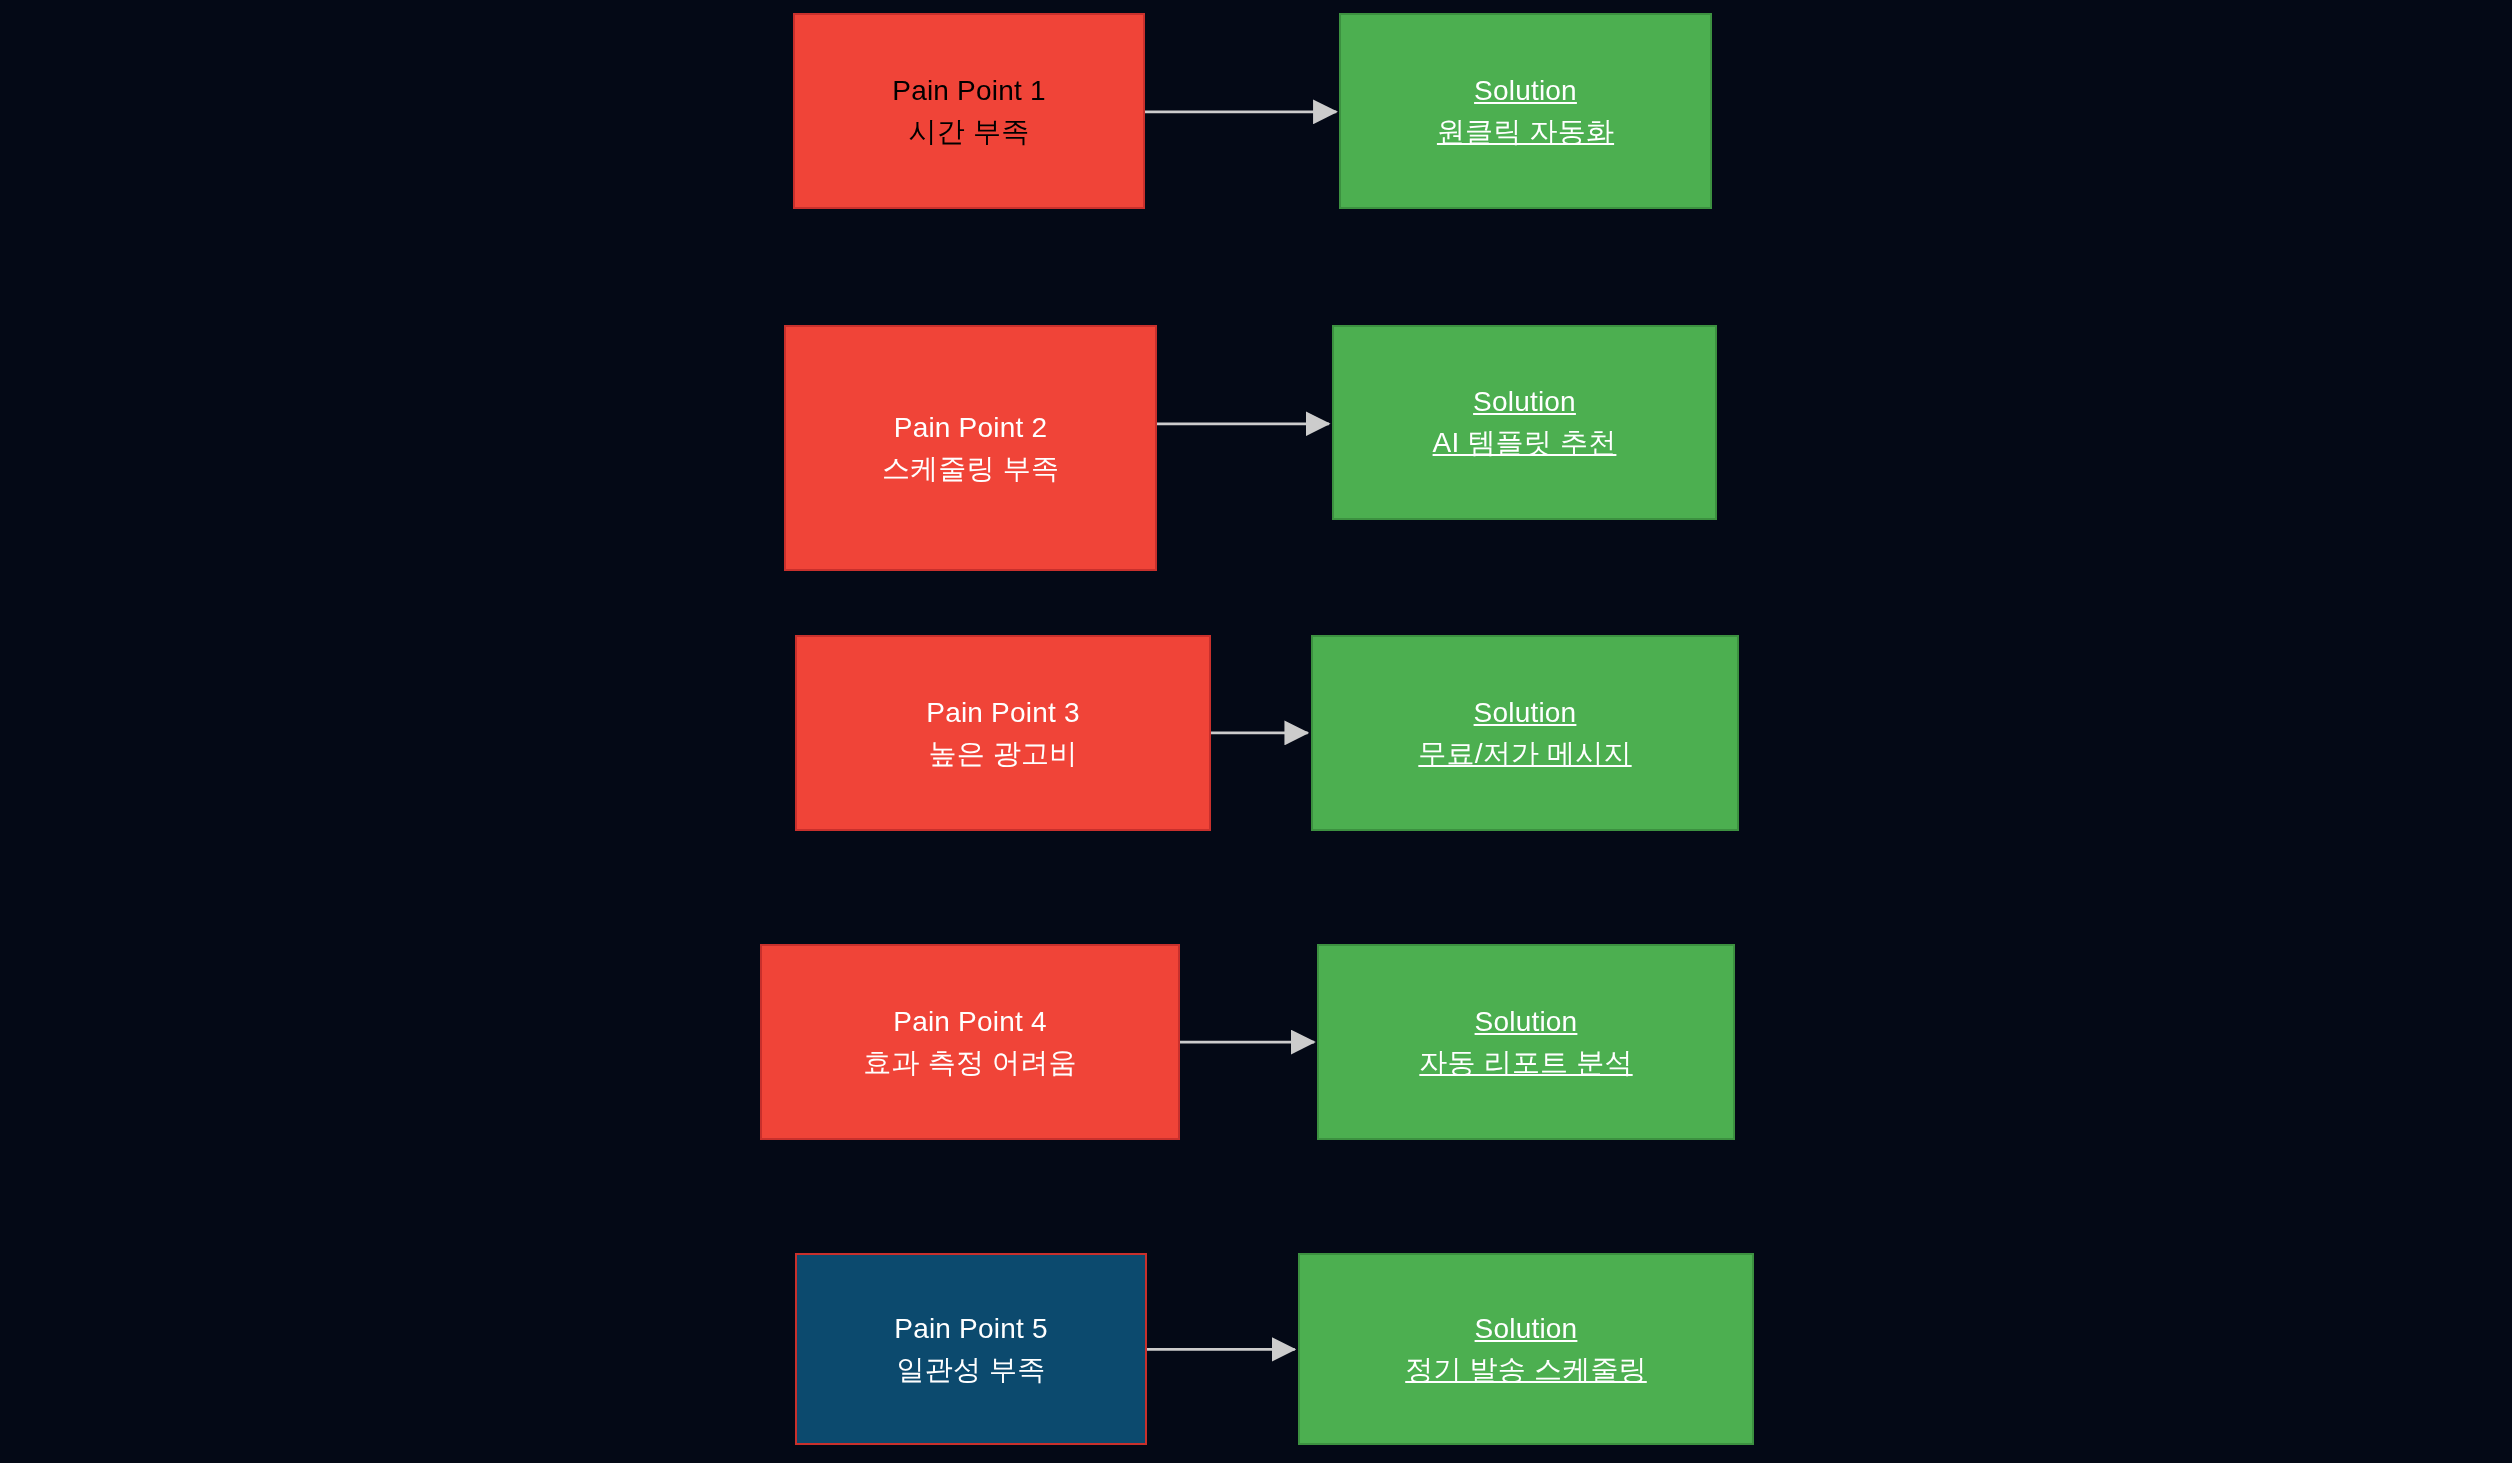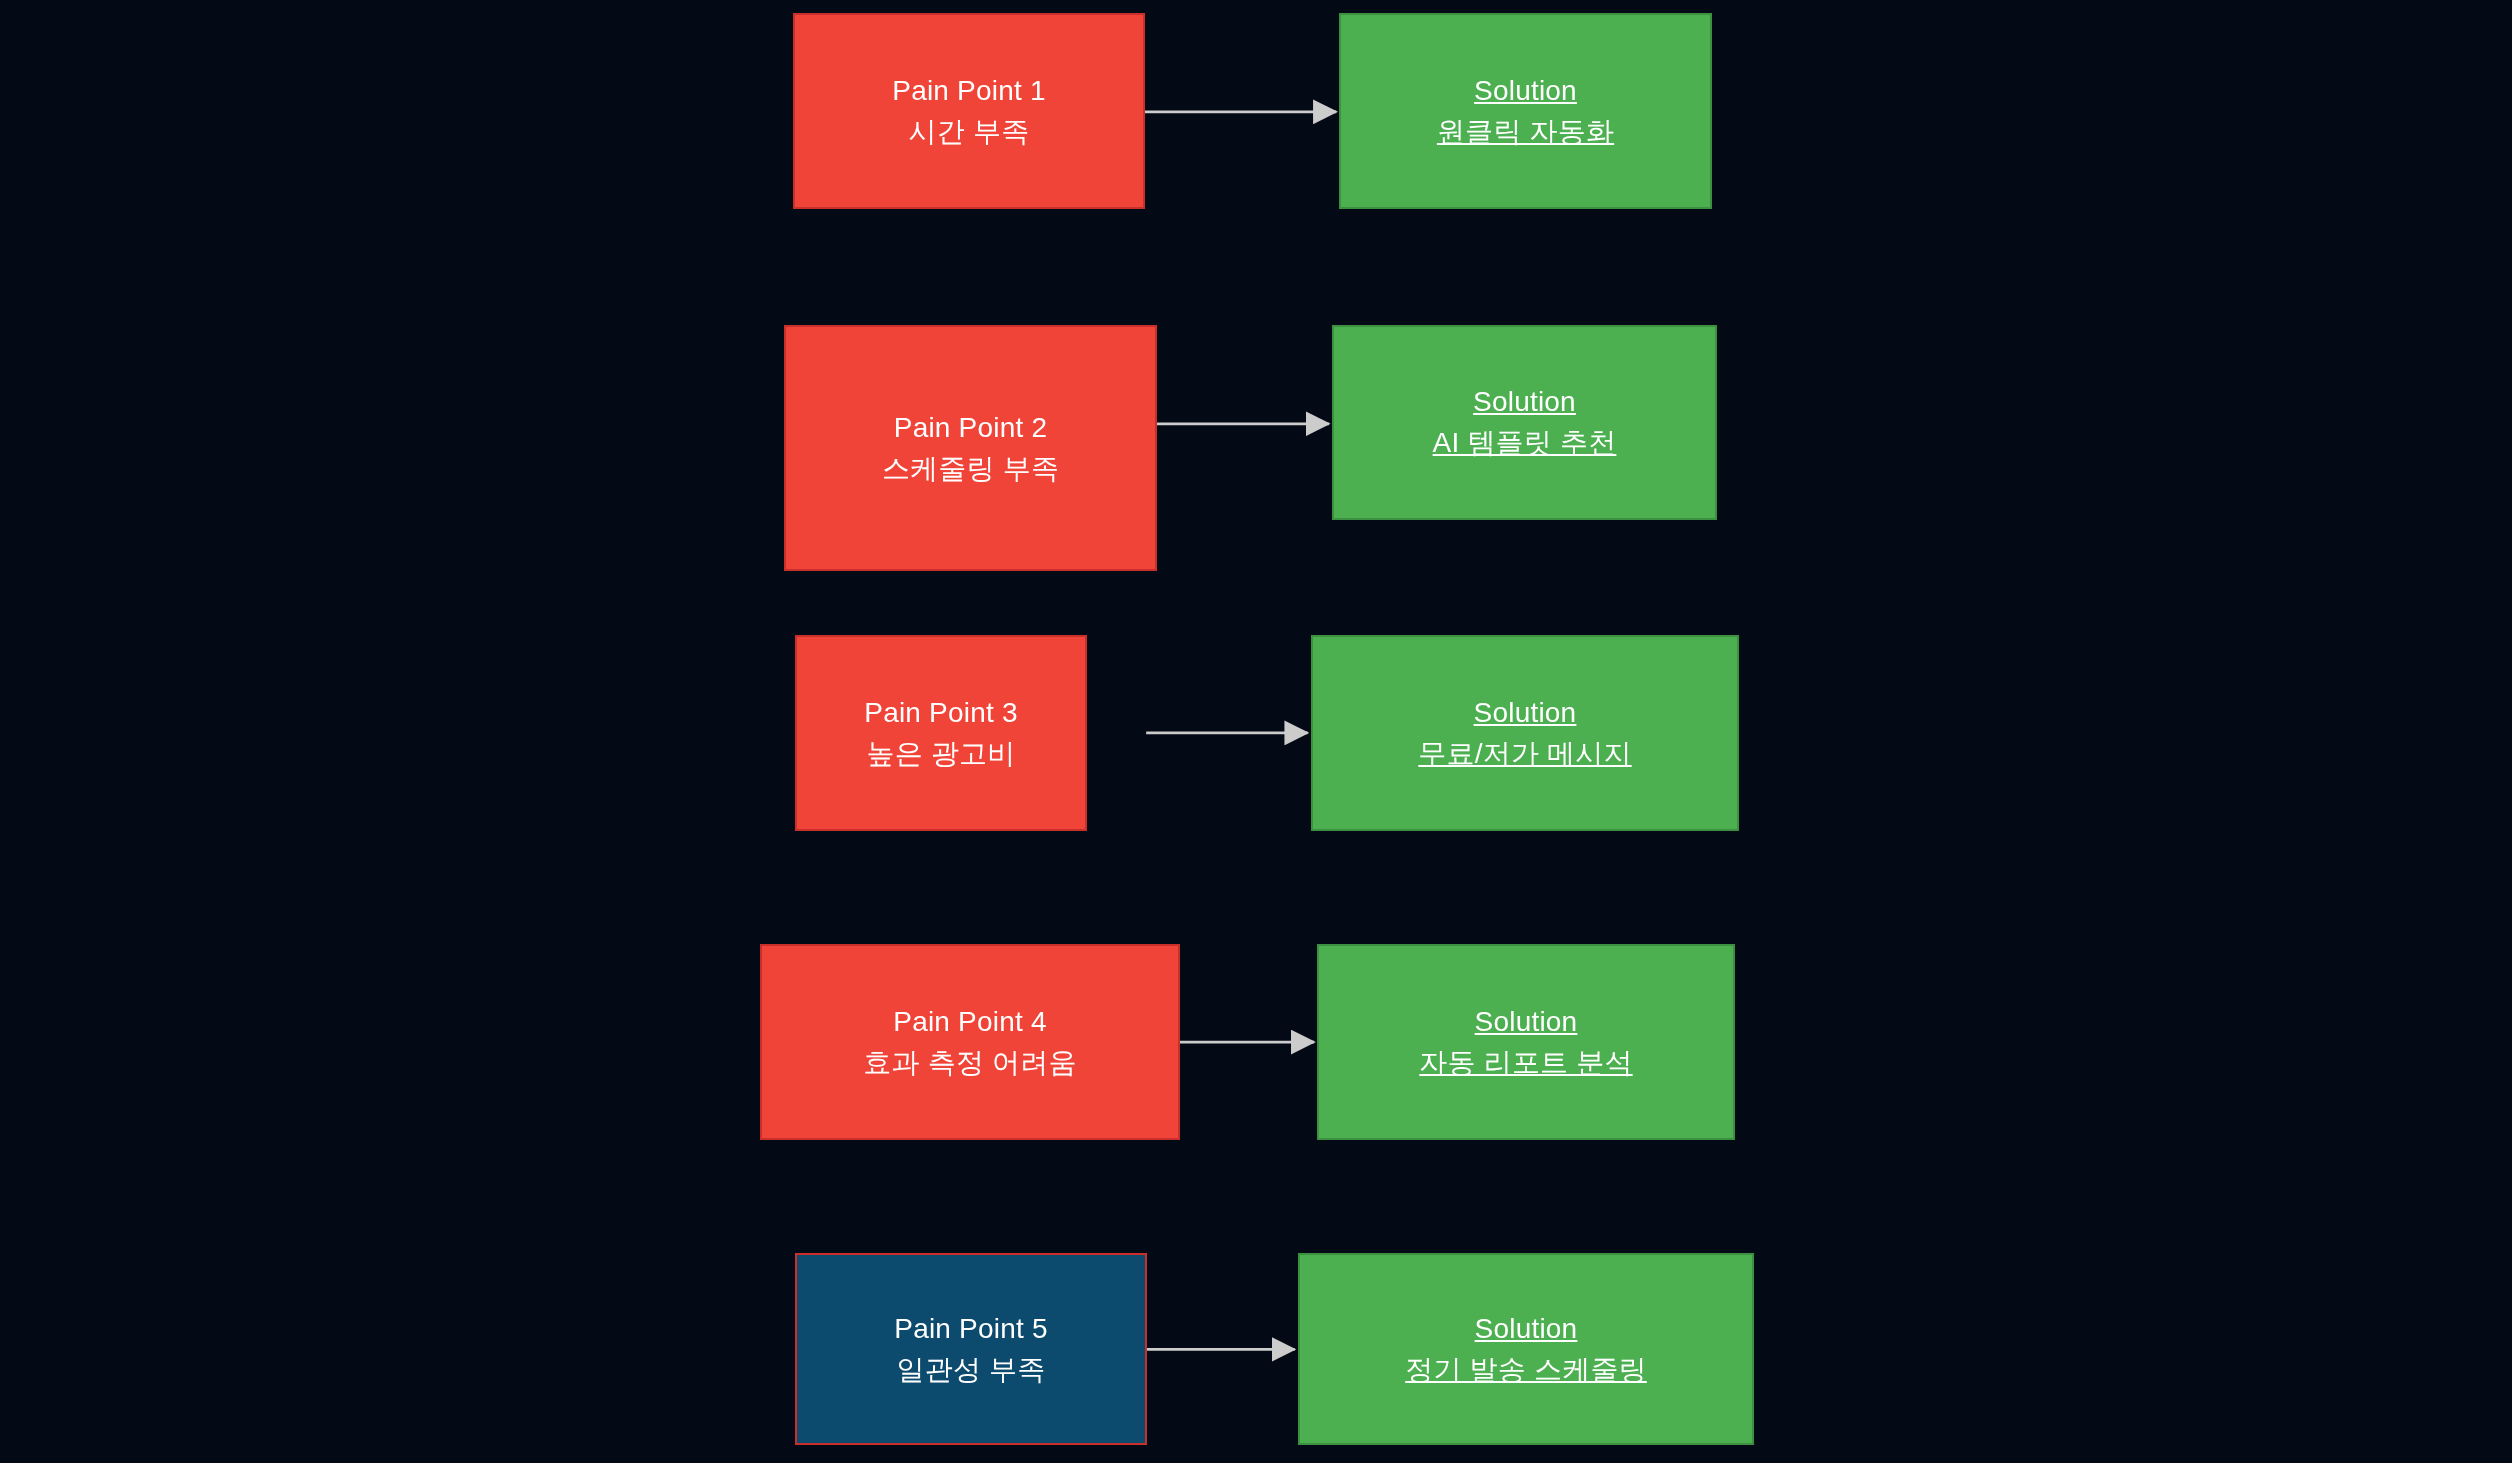--- a/index.html
+++ b/index.html
@@ -76,37 +76,37 @@
     <g id="edges">
         <line x1="1240" y1="121" x2="1448" y2="121" stroke="#CCCCCC" stroke-width="3" marker-end="url(#arrowhead)"></line>
         <line x1="1253" y1="459" x2="1440" y2="459" stroke="#CCCCCC" stroke-width="3" marker-end="url(#arrowhead)"></line>
         <line x1="1242" y1="794" x2="1417" y2="794" stroke="#CCCCCC" stroke-width="3" marker-end="url(#arrowhead)"></line>
         <line x1="1278" y1="1129" x2="1424" y2="1129" stroke="#CCCCCC" stroke-width="3" marker-end="url(#arrowhead)"></line>
         <line x1="1242" y1="1462" x2="1403" y2="1462" stroke="#CCCCCC" stroke-width="3" marker-end="url(#arrowhead)"></line>
       </g>
   </svg>
 
   <div id="nodes">
-      <div class="node pain" style="left: 793px; top: 13px; width: 352px; height: 196px; background: rgb(240, 68, 56); border-color: rgb(201, 48, 44); color: #ffffff;">
+      <div class="node pain" style="left: 793px; top: 13px; width: 352px; height: 196px; background: rgb(240, 68, 56); border-color: rgb(201, 48, 44); color: #000000;">
         <span class="node-line l1">Pain Point 1</span>
         <span class="node-line l2">시간 부족</span>
       </div>
       <div class="node solution" style="left: 1339px; top: 13px; width: 373px; height: 196px; background: rgb(76, 175, 80); border-color: rgb(60, 145, 64); color: rgb(255, 255, 255);">
         <span class="node-line l1">Solution</span>
         <span class="node-line l2">원클릭 자동화</span>
       </div>
       <div class="node pain" style="left: 784px; top: 325px; width: 373px; height: 246px; background: rgb(240, 68, 56); border-color: rgb(201, 48, 44); color: rgb(255, 255, 255);">
         <span class="node-line l1">Pain Point 2</span>
         <span class="node-line l2">스케줄링 부족</span>
       </div>
       <div class="node solution" style="left: 1332px; top: 325px; width: 385px; height: 195px; background: rgb(76, 175, 80); border-color: rgb(60, 145, 64); color: rgb(255, 255, 255);">
         <span class="node-line l1">Solution</span>
         <span class="node-line l2">AI 템플릿 추천</span>
       </div>
-      <div class="node pain" style="left: 795px; top: 635px; width: 292px; height: 196px; background: rgb(240, 68, 56); border-color: rgb(201, 48, 44); color: rgb(255, 255, 255);">
+      <div class="node pain" style="left: 795px; top: 635px; width: 416px; height: 196px; background: rgb(240, 68, 56); border-color: rgb(201, 48, 44); color: rgb(255, 255, 255);">
         <span class="node-line l1">Pain Point 3</span>
         <span class="node-line l2">높은 광고비</span>
       </div>
       <div class="node solution" style="left: 1311px; top: 635px; width: 428px; height: 196px; background: rgb(76, 175, 80); border-color: rgb(60, 145, 64); color: rgb(255, 255, 255);">
         <span class="node-line l1">Solution</span>
         <span class="node-line l2">무료/저가 메시지</span>
       </div>
       <div class="node pain" style="left: 760px; top: 944px; width: 420px; height: 196px; background: rgb(240, 68, 56); border-color: rgb(201, 48, 44); color: #ffffff;">
         <span class="node-line l1">Pain Point 4</span>
         <span class="node-line l2">효과 측정 어려움</span>

